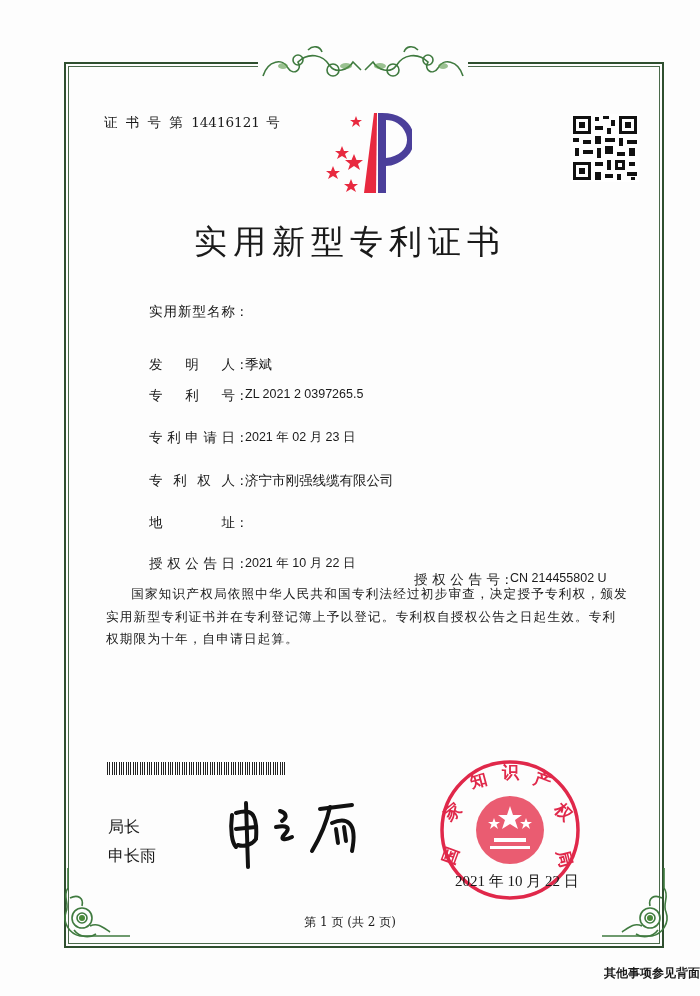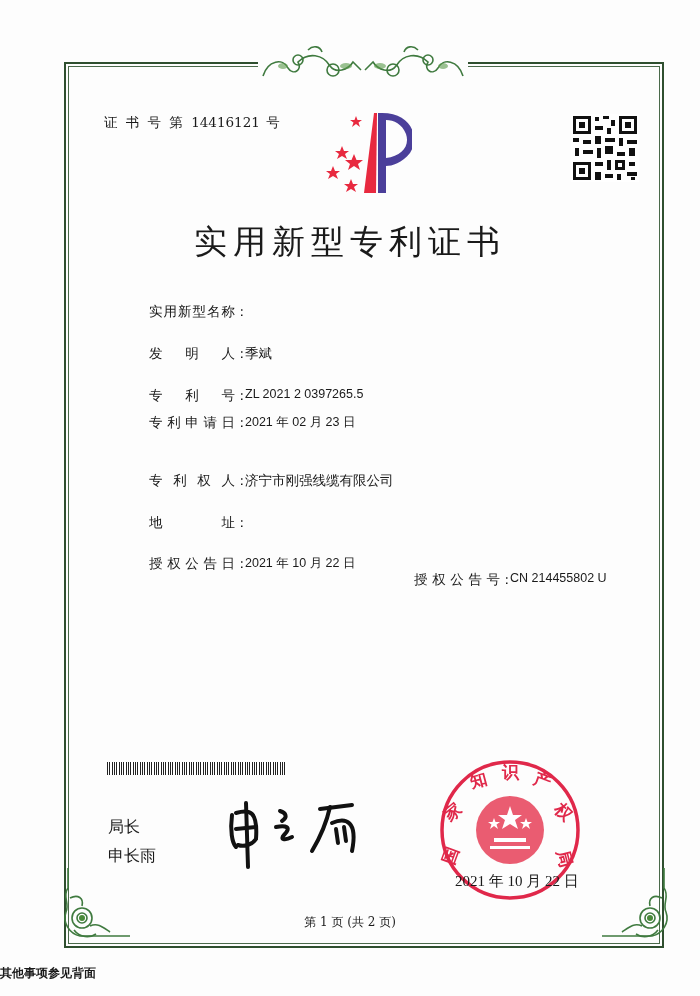--- a/index.html
+++ b/index.html
@@ -19,21 +19,21 @@
   .field .colon { width:10px; }
   .field .val { font-family:Liberation Sans, sans-serif; font-size:12.5px; letter-spacing:0px; }
   .field .val.cn { font-family:"DejaVu Sans", sans-serif; font-size:13.5px; }
   .para { left:106px; width:524px; font-size:12.6px; line-height:22.5px; white-space:normal;
           font-family:"DejaVu Serif", serif; letter-spacing:1.2px; }
   .para p { margin:0; text-indent:2em; }
   .barcode { left:107px; top:762px; width:180px; height:13px;
              background:repeating-linear-gradient(90deg,#222 0 1px,#fff 1px 2px,#222 2px 3px,#fff 3px 5px,#222 5px 6px,#fff 6px 7px);}
   .director { left:108px; font-size:16px; }
   .page { left:0; width:700px; text-align:center; top:914px; font-size:12px; font-family:"DejaVu Serif", serif; }
-  .back { left:0; width:700px; text-align:left; top:965px; font-size:12px; font-weight:bold; font-family:"DejaVu Serif", serif; }
+  .back { left:0; width:700px; text-align:right; top:965px; font-size:12px; font-weight:bold; font-family:"DejaVu Serif", serif; }
   .stamp-date { left:455px; top:872px; font-size:15px; font-family:"Liberation Serif", serif; }
 </style>
 </head>
 <body>
 
 <div class="frame-outer"></div>
 <div class="frame-inner"></div>
 
 <svg class="ornament" style="left:258px;top:40px" width="210" height="42">
   <rect x="0" y="18" width="210" height="26" fill="#fdfdfd"></rect>
@@ -137,31 +137,31 @@
       <rect x="60" y="63" width="4" height="3"></rect>
   </g>
 </svg>
 
 <div class="abs title">实用新型专利证书</div>
 
 <div class="abs field" style="top:303px">
   <span class="lbl">实用新型名称</span>
     <span class="colon">：</span>
 </div>
-<div class="abs field" style="top:345px">
+<div class="abs field" style="top:356px">
   <span class="lbl">发明人</span>
     <span class="colon">：</span>
   <span class="val cn">季斌</span>
 </div>
 <div class="abs field" style="top:387px">
   <span class="lbl">专利号</span>
     <span class="colon">：</span>
   <span class="val">ZL 2021 2 0397265.5</span>
 </div>
-<div class="abs field" style="top:414px">
+<div class="abs field" style="top:429px">
   <span class="lbl">专利申请日</span>
     <span class="colon">：</span>
   <span class="val">2021 年 02 月 23 日</span>
 </div>
 <div class="abs field" style="top:472px">
   <span class="lbl">专利权人</span>
     <span class="colon">：</span>
   <span class="val cn">济宁市刚强线缆有限公司</span>
 </div>
 <div class="abs field" style="top:514px">
@@ -173,20 +173,21 @@
     <span class="colon">：</span>
   <span class="val">2021 年 10 月 22 日</span>
 </div>
 <div class="abs field" style="top:571px;left:370px">
   <span class="lbl">授权公告号</span>
     <span class="colon">：</span>
   <span class="val">CN 214455802 U</span>
 </div>
 
 <div class="abs para" style="top:583px">
+  <p>国家知识产权局依照中华人民共和国专利法经过初步审查，决定授予专利权，颁发实用新型专利证书并在专利登记簿上予以登记。专利权自授权公告之日起生效。专利权期限为十年，自申请日起算。</p>
 </div>
 
 <div class="abs barcode"></div>
 
 <div class="abs director" style="top:817px">局长</div>
 <div class="abs director" style="top:846px">申长雨</div>
 
 <svg class="abs" style="left:222px;top:795px" width="150" height="75">
   <g fill="none" stroke="#111" stroke-width="4" stroke-linecap="round">
     <path d="M10 20 C8 35,10 48,14 52"></path>

